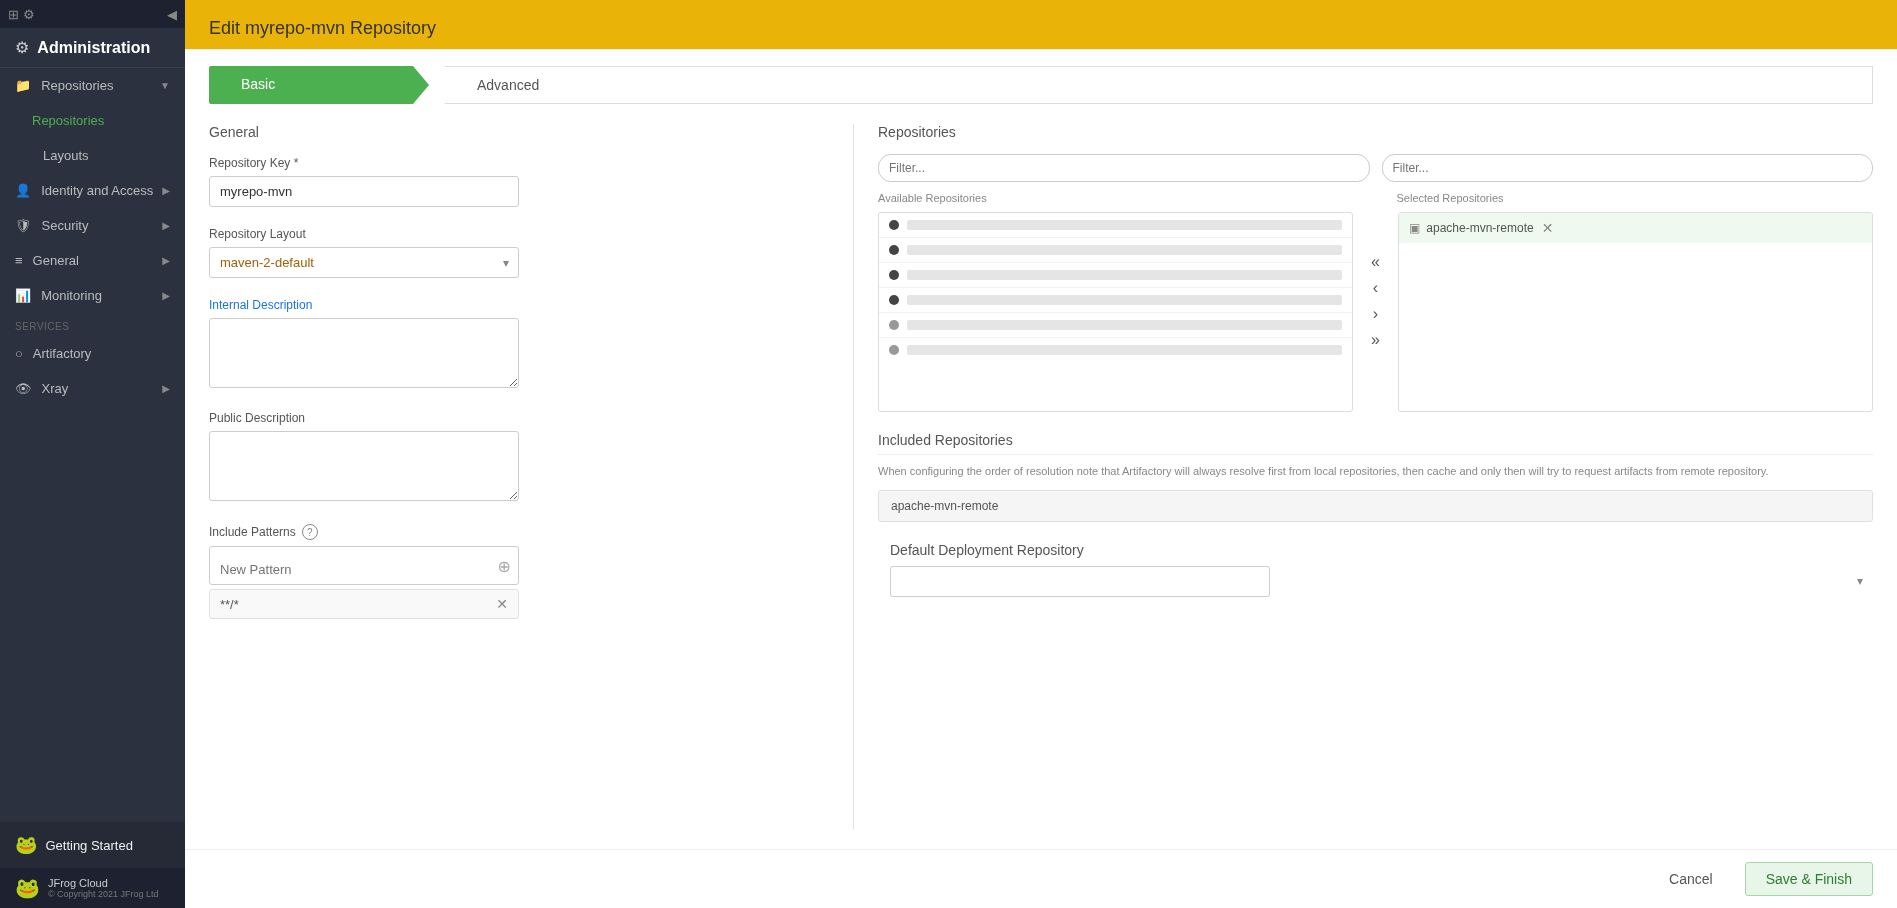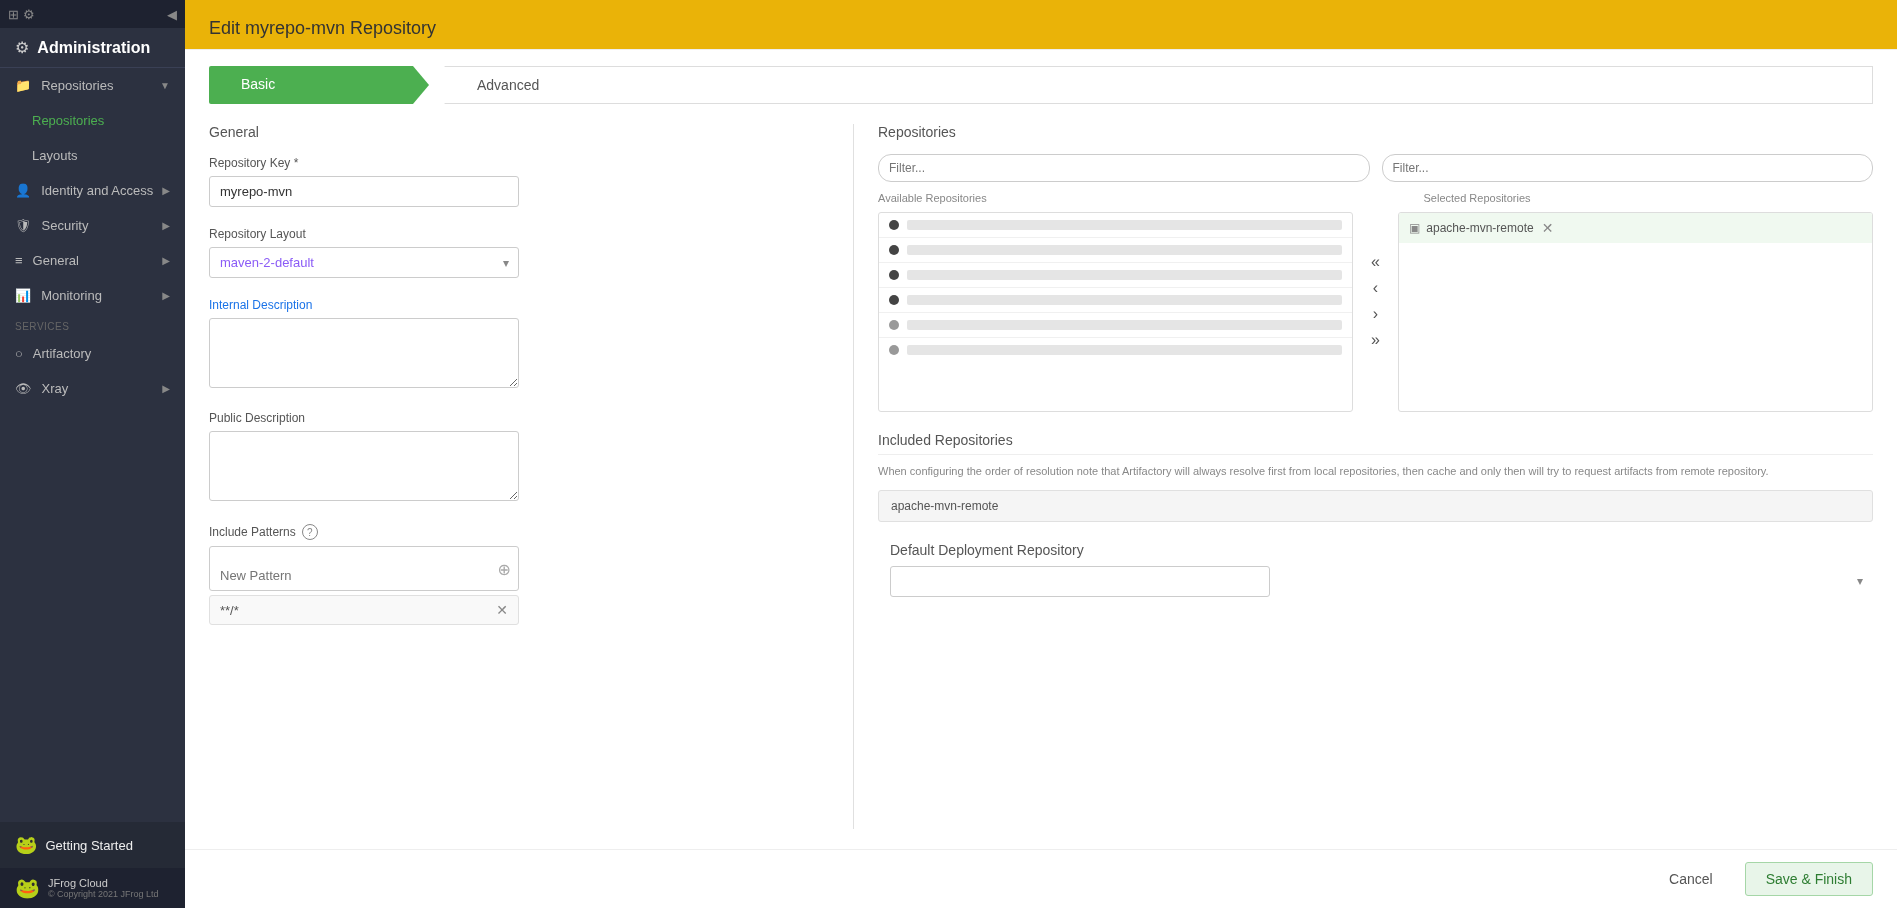--- a/index.html
+++ b/index.html
@@ -165,21 +165,21 @@
     .form-select-wrap {
       position: relative;
       width: 310px;
     }
     .form-select {
       width: 100%;
       padding: 7px 30px 7px 10px;
       border: 1px solid #ccc;
       border-radius: 3px;
       font-size: 13px;
-      color: #8b5cf6;
+      color: #a16207;
       background: #fff;
       appearance: none;
       cursor: pointer;
     }
     .select-chevron {
       position: absolute;
       right: 10px;
       top: 50%;
       transform: translateY(-50%);
       color: #888;
@@ -214,21 +214,21 @@
       align-items: center;
       justify-content: center;
       cursor: pointer;
     }
     .pattern-input-wrap {
       position: relative;
       width: 310px;
     }
     .pattern-input {
       width: 100%;
-      padding: 21px 28px 7px 10px;
+      padding: 15px 28px 7px 10px;
       border: 1px solid #ccc;
       border-radius: 3px;
       font-size: 13px;
       color: #999;
     }
     .pattern-add-btn {
       position: absolute;
       right: 8px;
       top: 50%;
       transform: translateY(-50%);
@@ -461,21 +461,21 @@
         <span>📁</span>
         <span>Repositories</span>
       </div>
       <span class="chevron">▼</span>
     </div>
 
     <div class="sidebar-item sub-active" style="padding-left:32px;">
       <span>Repositories</span>
     </div>
 
-    <div class="sidebar-item" style="padding-left:32px;">
+    <div class="sidebar-item" style="padding-left:43px;">
       <span>Layouts</span>
     </div>
 
     <div class="sidebar-item">
       <div class="sidebar-item-left">
         <span>👤</span>
         <span>Identity and Access</span>
       </div>
       <span class="chevron">▶</span>
     </div>
@@ -613,21 +613,21 @@
     <div class="panel-divider"></div>
 
     <div class="right-panel">
       <div class="repos-section-title">Repositories</div>
 
       <div class="repos-filters-row">
         <input type="text" class="repos-filter-input" placeholder="Filter..." style="">
         <input type="text" class="repos-filter-input" placeholder="Filter..." style="">
       </div>
 
-      <div style="display:flex; gap:28px; margin-bottom:4px;">
+      <div style="display:flex; gap:1px; margin-bottom:4px;">
         <div style="flex:1;">
           <div class="repos-column-label">Available Repositories</div>
         </div>
         <div style="width:40px;"></div>
         <div style="flex:1;">
           <div class="repos-column-label">Selected Repositories</div>
         </div>
       </div>
 
       <div class="repos-columns-row">

